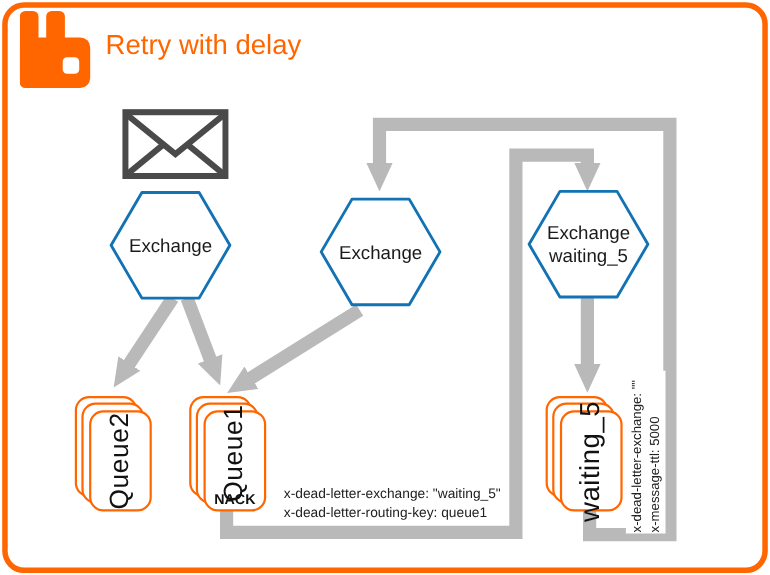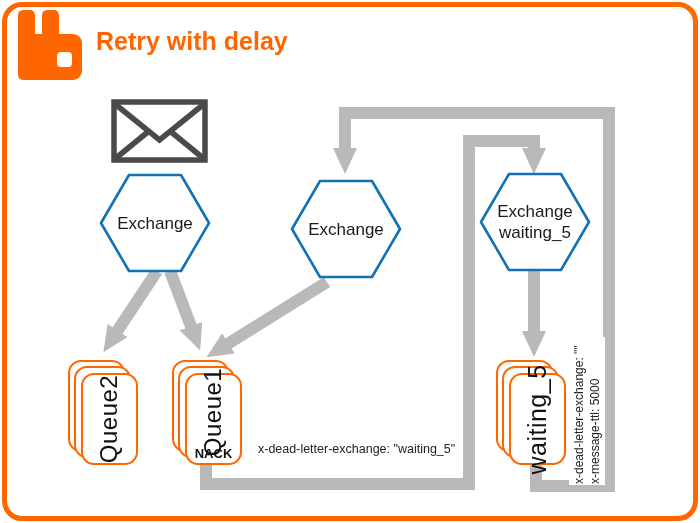--- a/index.html
+++ b/index.html
@@ -1,20 +1,20 @@
 <!DOCTYPE html>
 <html><head>
 <meta charset="utf-8">
 <style>
   html,body{margin:0;padding:0;background:#ffffff;}
   .page{position:relative;width:700px;height:523px;background:#ffffff;overflow:hidden;
         font-family:"Liberation Sans",sans-serif;color:#222;}
   .frame{position:absolute;left:2px;top:2px;right:2px;bottom:2px;border:5.5px solid #ff6600;
          border-radius:20px;pointer-events:none;z-index:10;}
-  .title{position:absolute;left:96px;top:27px;font-size:25px;font-weight:bold;color:#ff6600;z-index:5;}
+  .title{position:absolute;left:96px;top:27px;font-size:25px;font-weight:normal;color:#ff6600;z-index:5;}
   .logo{position:absolute;left:18px;top:10px;z-index:5;}
   .envelope{position:absolute;left:111px;top:99px;z-index:3;}
   .wires{position:absolute;left:0;top:0;z-index:1;}
   
   .hex{position:absolute;width:116px;height:100px;z-index:2;}
   .hex svg{position:absolute;left:0;top:0;}
   .hex .hlabel{position:absolute;left:0;top:0;width:116px;height:100px;display:flex;
                flex-direction:column;align-items:center;justify-content:center;
                font-size:17px;color:#1a1a1a;line-height:21px;text-align:center;}
   .hex1{left:97px;top:173px;}
@@ -134,20 +134,21 @@
   <div class="queue queuew">
     <div class="qcard qc1"></div>
     <div class="qcard qc2"></div>
     <div class="qcard qc3">
       <span class="qlabel">waiting_5</span>
     </div>
   </div>
 
   <div class="note-center">
     <div>x-dead-letter-exchange: "waiting_5"</div>
+    <div>x-dead-letter-routing-key: queue1</div>
   </div>
 
   <div class="note-right">
     <div>x-dead-letter-exchange: ""</div>
     <div>x-message-ttl: 5000</div>
   </div>
 
 </div>
 
 </body></html>

